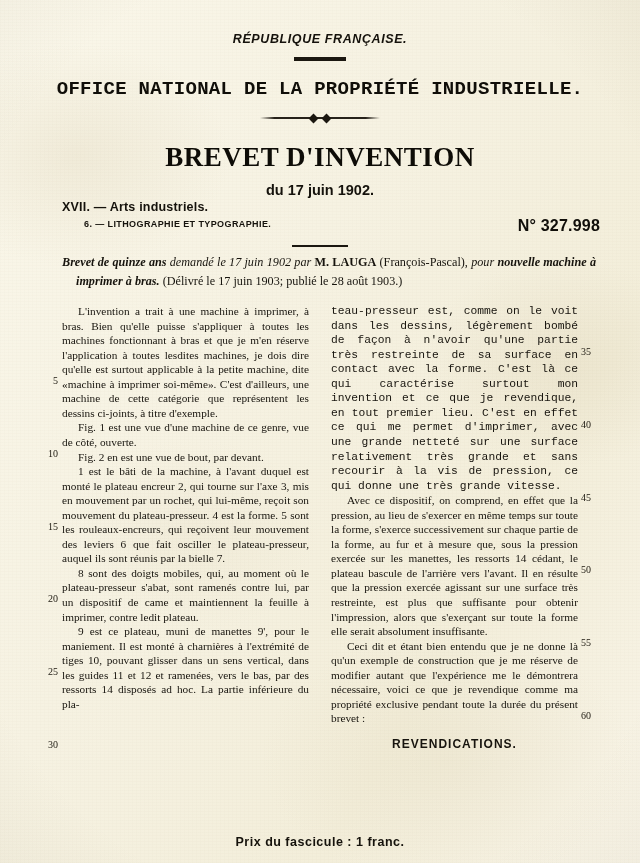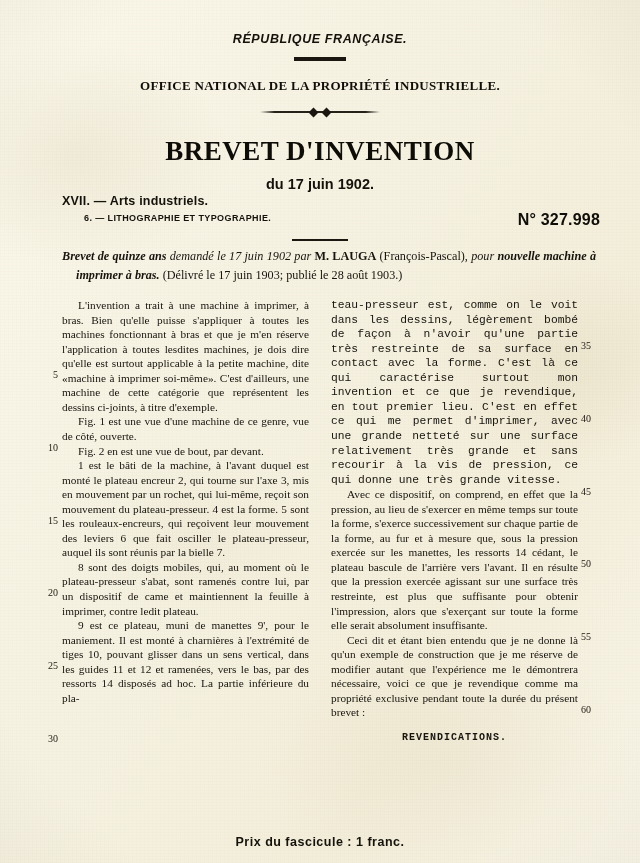--- a/index.html
+++ b/index.html
@@ -59,23 +59,23 @@
     font-style: italic;
   }
   .rule-thick {
     width: 52px;
     height: 4px;
     background: #1b1710;
     margin: 11px auto 0;
   }
   .office {
     text-align: center;
-    font-family: Liberation Serif, serif;
-    font-weight: bold;
-    font-size: 13px;
+    font-family: Liberation Mono, monospace;
+    font-weight: bold;
+    font-size: 19px;
     letter-spacing: 0.3px;
     margin-top: 17px;
     color: #100e09;
   }
   .rule-orn {
     position: relative;
     width: 120px;
     height: 9px;
     margin: 13px auto 0;
   }
@@ -204,23 +204,23 @@
     line-height: 14.55px;
     font-family: "Liberation Serif", "DejaVu Serif", serif;
     color: #1d1910;
   }
   .lnums.left  { left: -2px; text-align: right; }
   .lnums.right { right: -1px; text-align: left; }
   .lnums div { height: 14.55px; }
 
   .claims-head {
     text-align: center;
-    font-family: Liberation Mono, monospace;
-    font-weight: bold;
-    font-size: 10px;
+    font-family: Liberation Sans, sans-serif;
+    font-weight: bold;
+    font-size: 12px;
     letter-spacing: 1px;
     margin: 11px 0 7px;
   }
 
   
   .footer {
     position: absolute;
     left: 0;
     right: 0;
     bottom: 14px;

